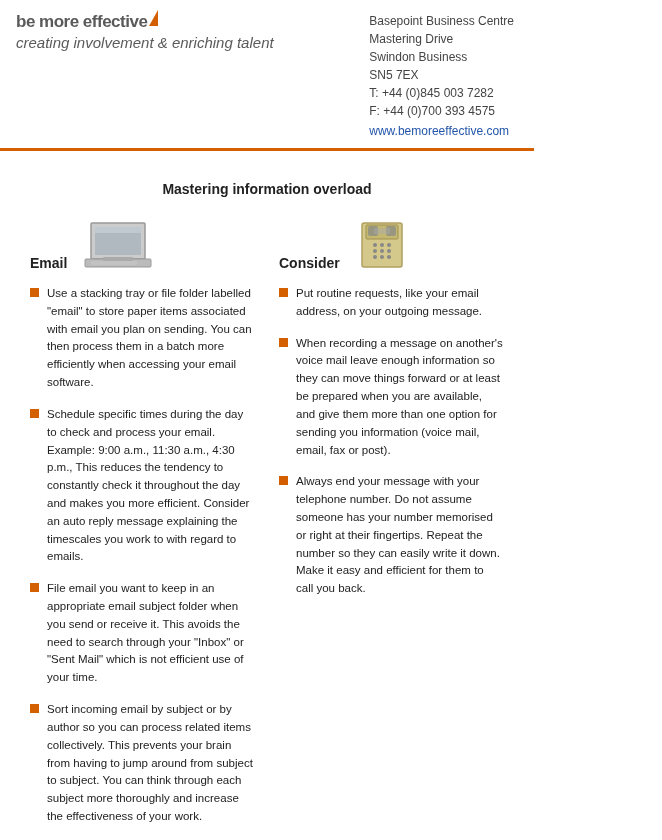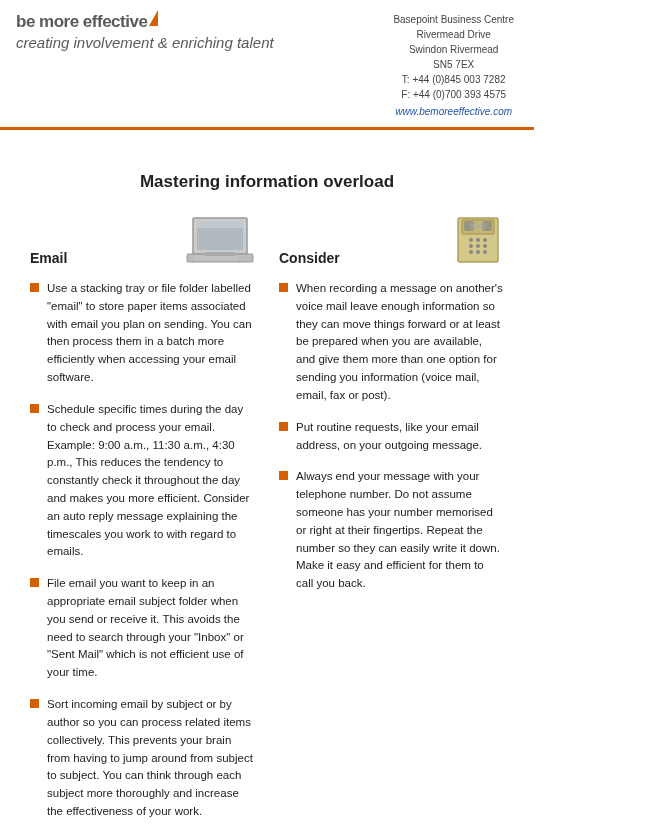--- a/index.html
+++ b/index.html
@@ -49,63 +49,61 @@
       position: relative;
       top: -4px;
     }
     .logo-sub {
       font-size: 15px;
       color: #5a5a5a;
       margin-top: 2px;
       font-style: italic;
     }
     .address-area {
-      text-align: center;
-      font-size: 10px;
+      text-align: left;
+      font-size: 12px;
       color: #444;
       line-height: 1.5;
     }
     .address-area a {
       color: #2255aa;
       text-decoration: none;
-      font-style: italic;
     }
     .orange-line {
       height: 3px;
       background: #d45f00;
       width: 100%;
       margin-bottom: 0;
     }
     
     .main-content {
       padding: 20px 30px 20px 30px;
     }
     .page-title {
       text-align: center;
-      font-size: 17px;
+      font-size: 14px;
       font-weight: bold;
       color: #222;
       margin-bottom: 22px;
-      margin-top: 22px;
+      margin-top: 10px;
     }
     
     .two-col {
       display: flex;
       gap: 24px;
       align-items: flex-start;
     }
     .col {
       flex: 1;
     }
     .col-header {
       display: flex;
       align-items: flex-end;
       gap: 16px;
       margin-bottom: 14px;
-      justify-content: space-between;
     }
     .col-title {
       font-size: 14px;
       font-weight: bold;
       color: #222;
     }
     
     .laptop-icon {
       width: 70px;
       height: 52px;
@@ -151,22 +149,22 @@
 
   <div class="header">
     <div class="logo-area">
       <div class="logo-text">
         <span style="color:#5a5a5a; font-weight:bold; font-size:17px;">be more effective</span><span class="logo-triangle"></span>
       </div>
       <div class="logo-sub">creating involvement &amp; enriching talent</div>
     </div>
     <div class="address-area">
       <div>Basepoint Business Centre</div>
-      <div>Rivermead Drive</div>
-      <div>Swindon Rivermead</div>
+      <div>Mastering Drive</div>
+      <div>Swindon Business</div>
       <div>SN5 7EX</div>
       <div style="">T:  +44 (0)845 003 7282</div>
       <div>F:  +44 (0)700 393 4575</div>
       <div style="margin-top:2px;"><a href="#">www.bemoreeffective.com</a></div>
     </div>
   </div>
 
   <div class="orange-line"></div>
 
   <div class="main-content">
@@ -234,25 +232,25 @@
             <circle cx="26" cy="32" r="2" fill="#888"></circle>
             <circle cx="33" cy="32" r="2" fill="#888"></circle>
             <circle cx="19" cy="38" r="2" fill="#888"></circle>
             <circle cx="26" cy="38" r="2" fill="#888"></circle>
             <circle cx="33" cy="38" r="2" fill="#888"></circle>
           </svg>
         </div>
         <ul class="bullet-list">
           <li>
             <span class="bullet-square"></span>
+            <span class="bullet-text">Put routine requests, like your email address, on your outgoing message.</span>
+          </li>
+          <li>
+            <span class="bullet-square"></span>
             <span class="bullet-text">When recording a message on another's voice mail leave enough information so they can move things forward or at least be prepared when you are available, and give them more than one option for sending you information (voice mail, email, fax or post).</span>
-          </li>
-          <li>
-            <span class="bullet-square"></span>
-            <span class="bullet-text">Put routine requests, like your email address, on your outgoing message.</span>
           </li>
           <li>
             <span class="bullet-square"></span>
             <span class="bullet-text">Always end your message with your telephone number. Do not assume someone has your number memorised or right at their fingertips. Repeat the number so they can easily write it down. Make it easy and efficient for them to call you back.</span>
           </li>
         </ul>
       </div>
     </div>
   </div>
 </div>

